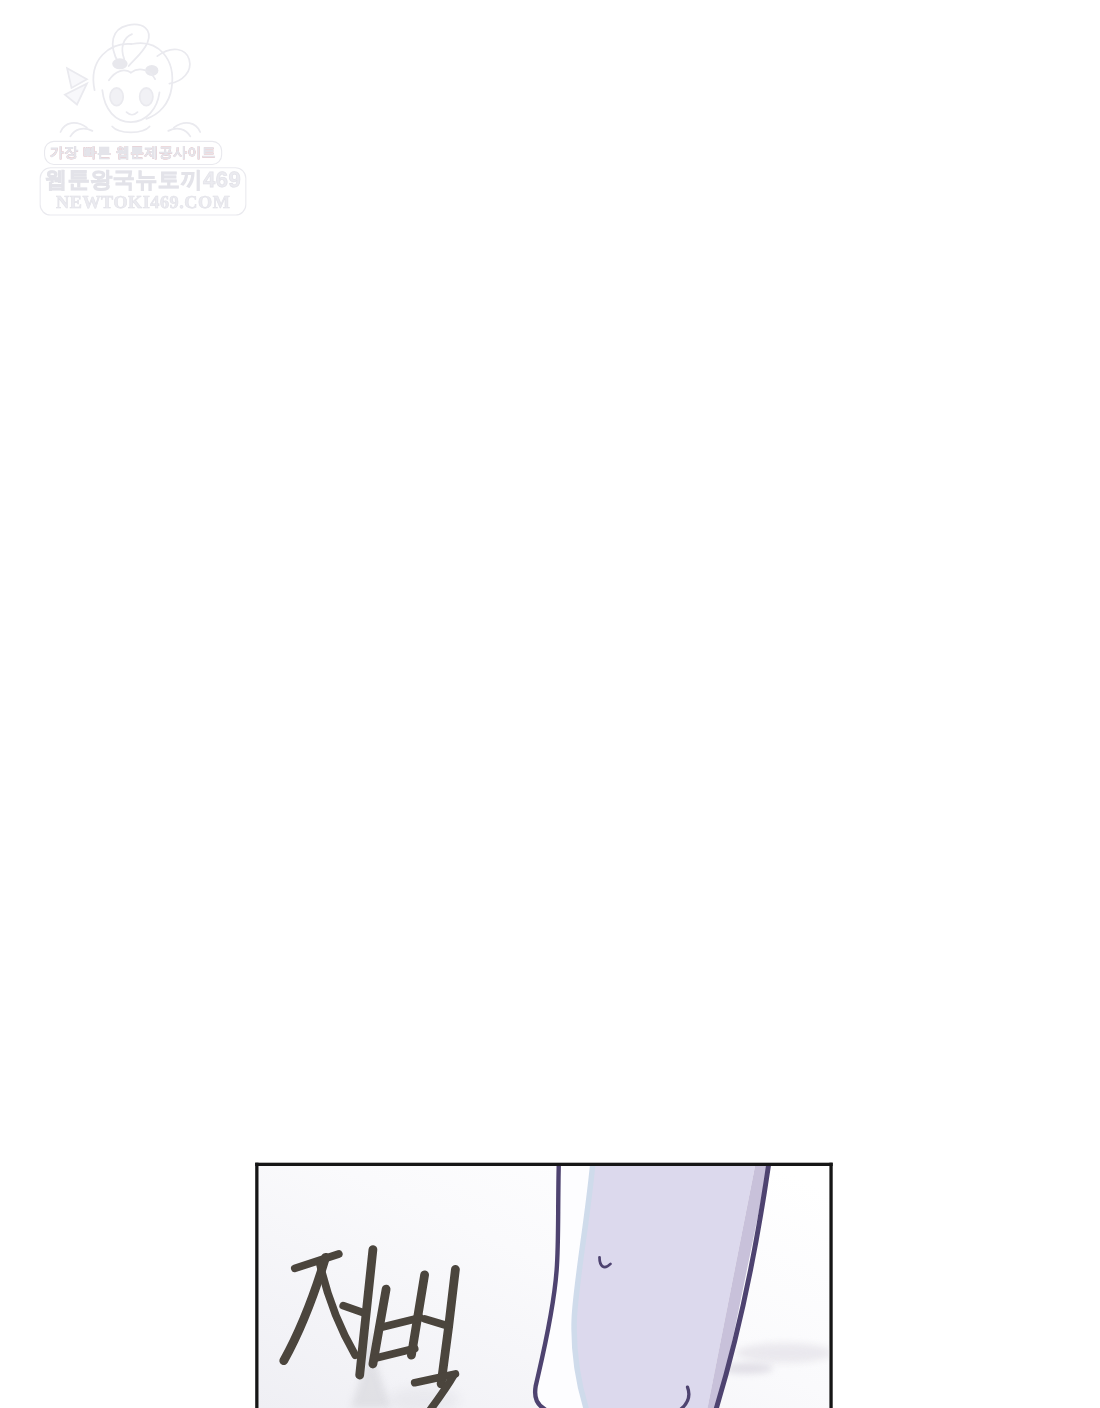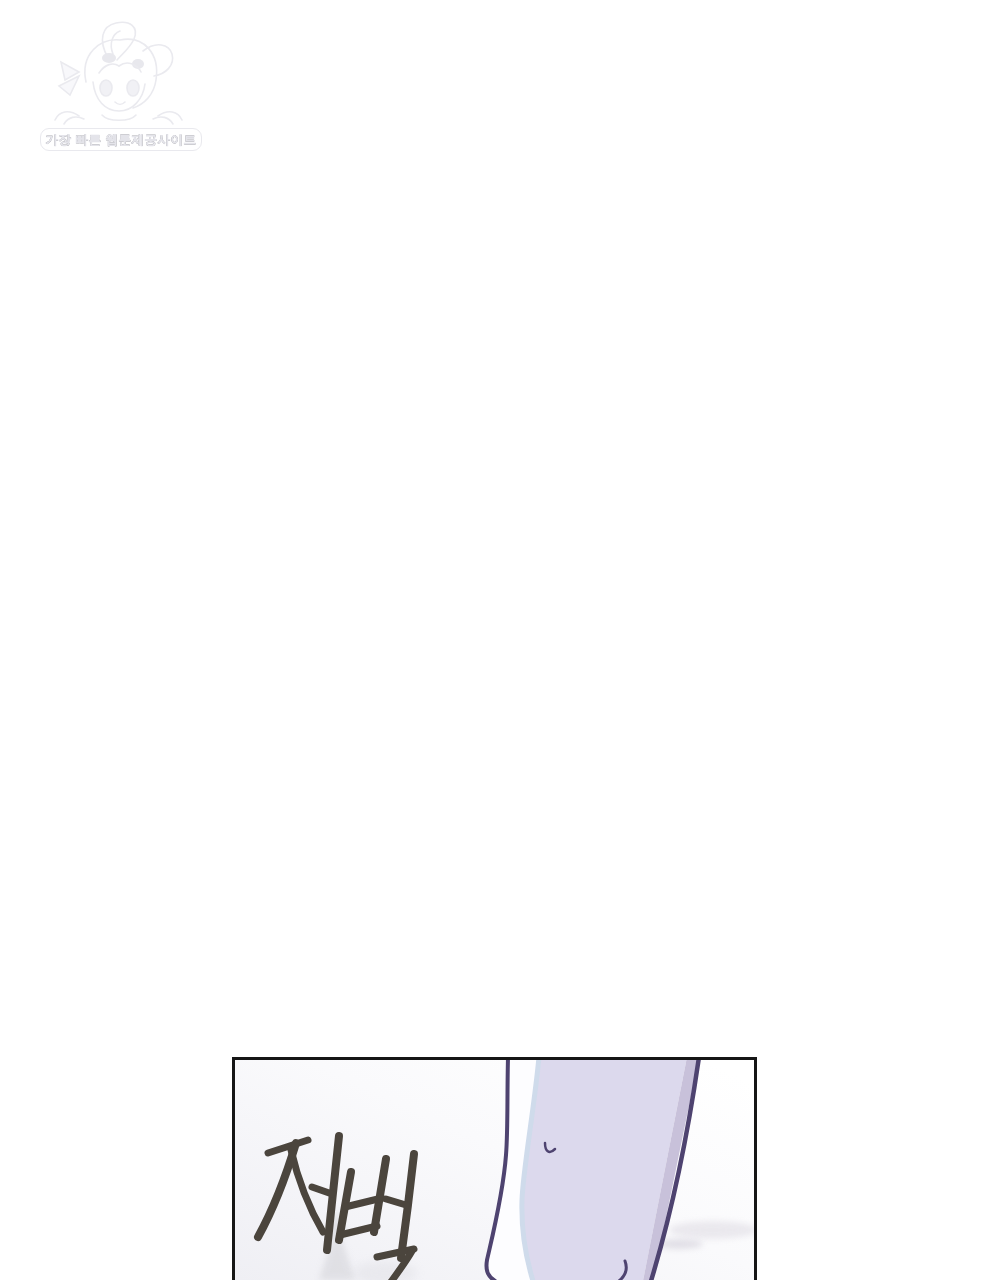--- a/index.html
+++ b/index.html
@@ -34,21 +34,21 @@
     border: 1px solid #e9e9ee;
     border-radius: 9px;
     padding: 1px 5px;
     margin-top: -6px;
     background: #ffffff;
   }
   .wm-line1 {
     font-size: 12.5px;
     font-weight: bold;
     letter-spacing: 0.5px;
-    color: #000000;
+    color: #ef4444;
     -webkit-text-stroke: 0.6px #e4e4ea;
     white-space: nowrap;
   }
   .wm-line23-box {
     display: inline-block;
     border: 1px solid #eaeaef;
     border-radius: 10px;
     padding: 1px 4px 2px 4px;
     margin-top: 2px;
     background: #ffffff;
@@ -133,20 +133,24 @@
         <path d="M 38,101 C 30,97 22,99 18,106"></path>
         <path d="M 112,98 C 122,91 132,93 136,102"></path>
         <path d="M 107,101 C 115,97 123,99 127,106"></path>
 
         <path d="M 56,97 C 62,104 84,104 90,97"></path>
       </g>
     </svg>
     <div class="wm-line1-box">
       <span class="wm-line1">가장 빠른 웹툰제공사이트</span>
     </div>
+    <div class="wm-line23-box">
+      <div class="wm-line2">웹툰왕국뉴토끼469</div>
+      <div class="wm-line3">NEWTOKI469.COM</div>
+    </div>
   </div>
 
   <div class="panel">
     <span class="sr-only">저벅</span>
 
     <svg width="519" height="220" viewBox="0 0 519 220">
       <defs>
         <filter id="blur3" x="-60%" y="-60%" width="220%" height="220%">
           <feGaussianBlur stdDeviation="3.2"></feGaussianBlur>
         </filter>

